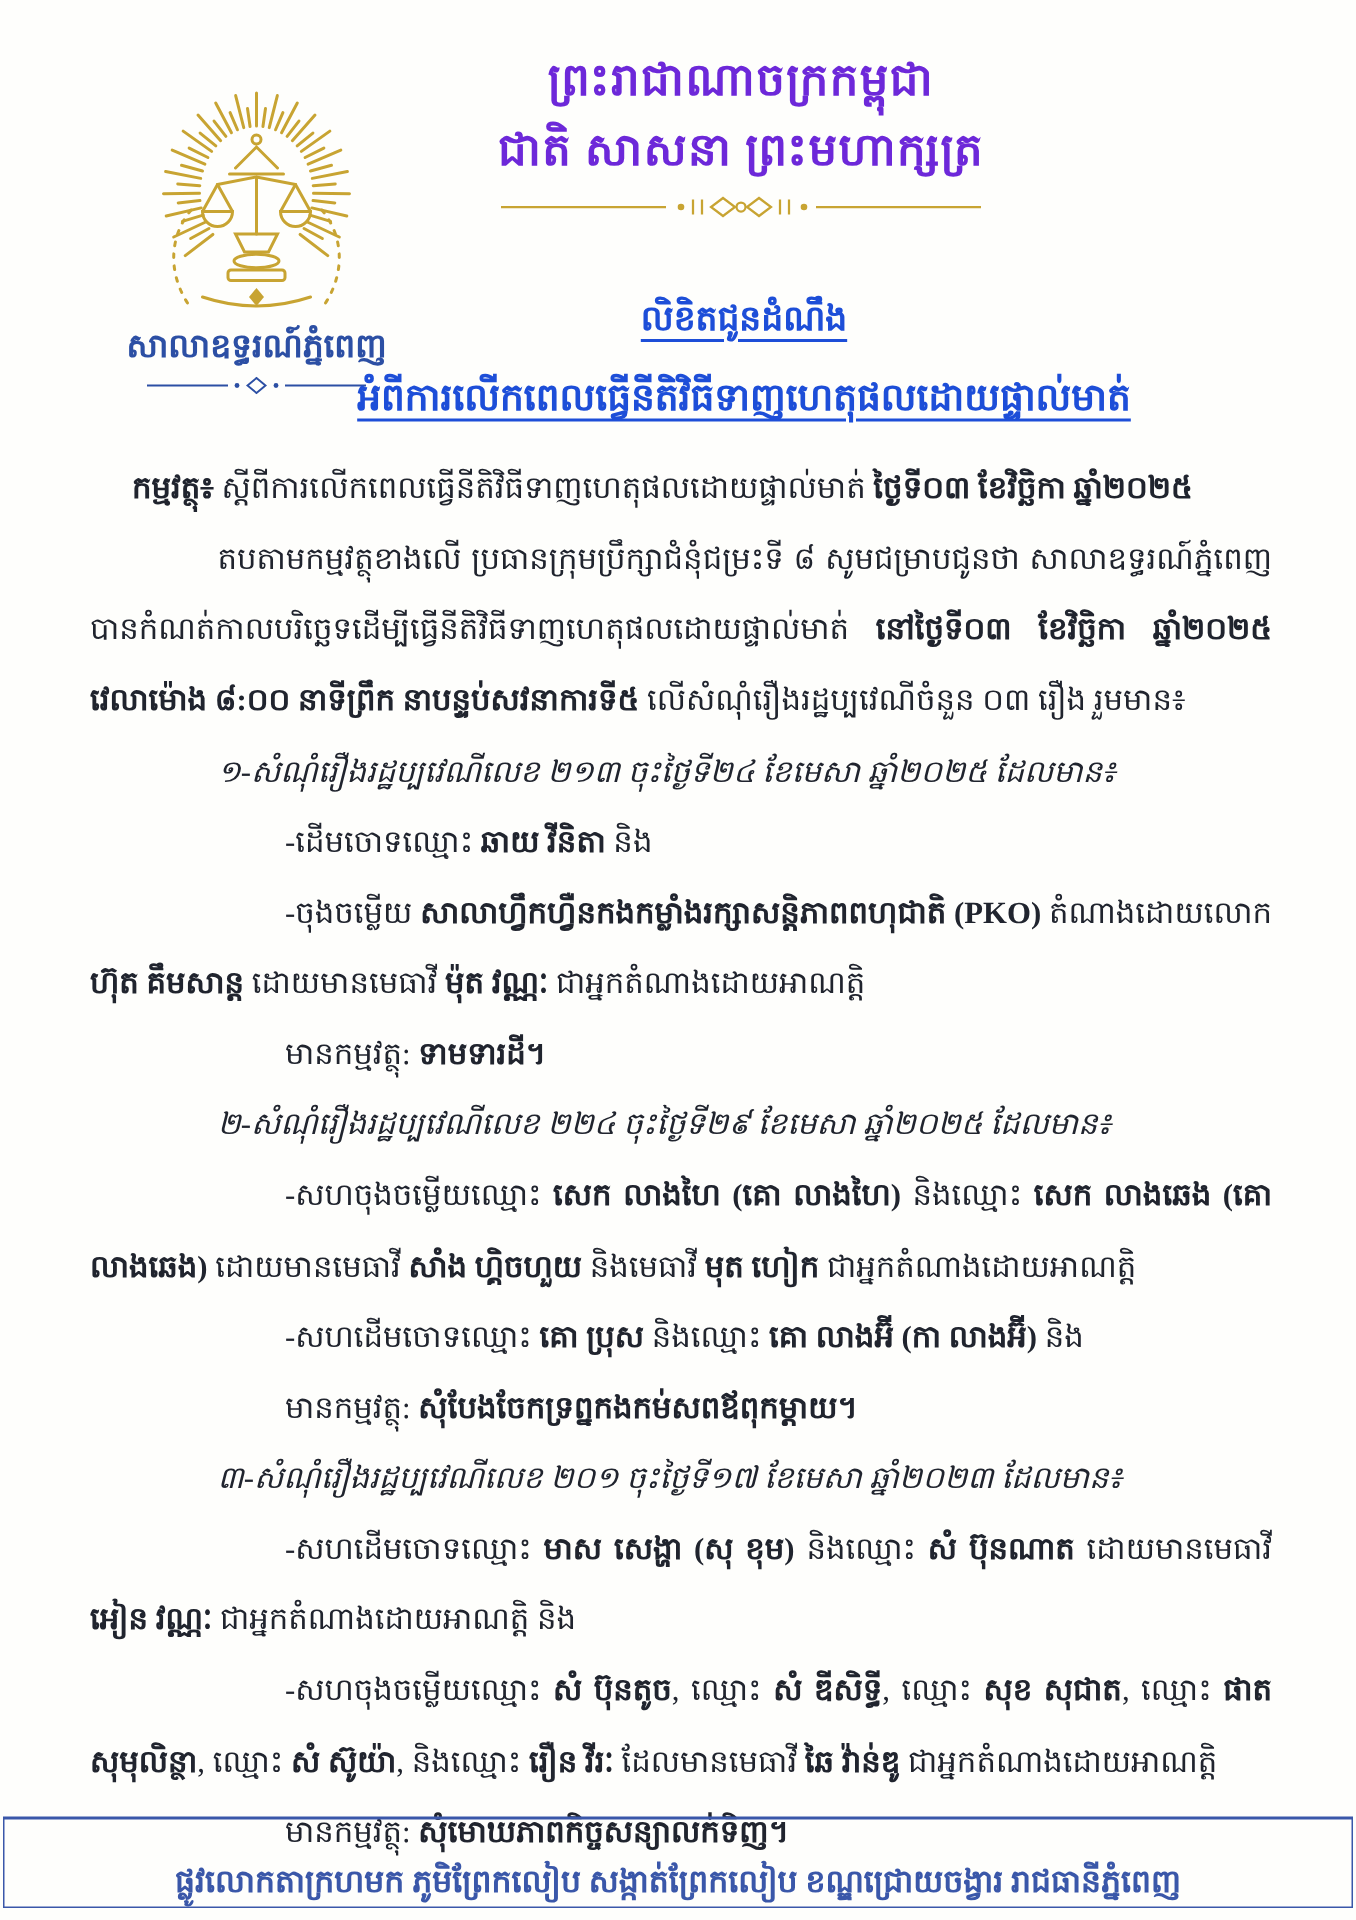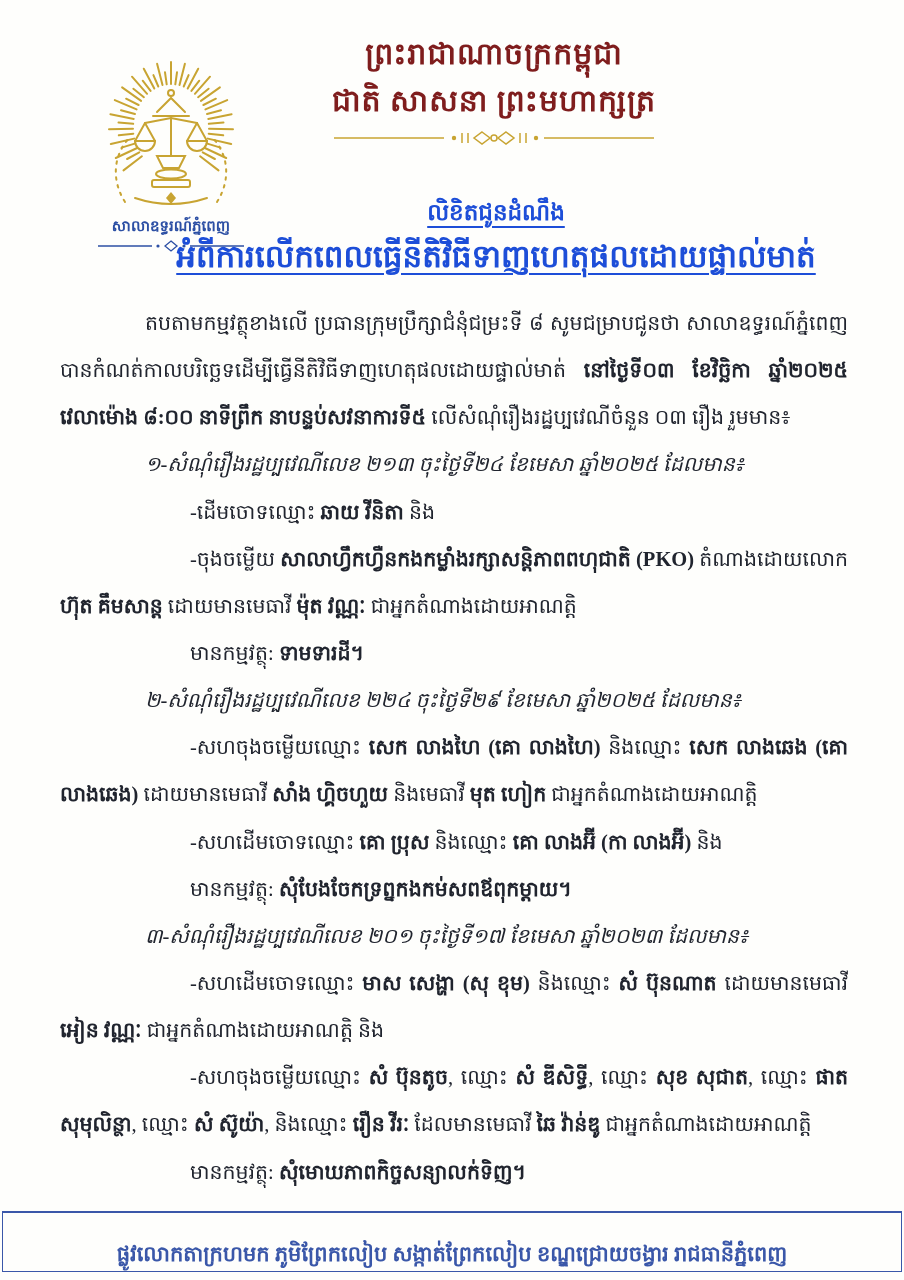--- a/index.html
+++ b/index.html
@@ -1,35 +1,35 @@
 <!DOCTYPE html>
 <html><head>
 <meta charset="utf-8">
 <style>
   html,body{margin:0;padding:0;background:#e8e8e8;}
   .page{position:relative;width:904px;height:1280px;margin:0 auto;background:#fefefc;
         overflow:hidden;font-family:"Liberation Serif","DejaVu Serif",serif;color:#232833;}
 
   
-  .header{position:absolute;top:34px;left:84px;right:0;text-align:center;color:#7f1d1d;}
+  .header{position:absolute;top:34px;left:84px;right:0;text-align:center;color:#6d28d9;}
   .motto1,.motto2{font-weight:bold;font-size:30px;line-height:1.35;letter-spacing:1px;}
   .motto2{margin-top:6px;}
   .hdr-orn{margin-top:8px;}
 
   
   .emblem-block{position:absolute;top:60px;left:66px;width:210px;text-align:center;}
-  .court-name{font-size:15px;font-weight:bold;color:#2c4fa4;margin-top:2px;white-space:nowrap;}
+  .court-name{font-size:22px;font-weight:bold;color:#2c4fa4;margin-top:2px;white-space:nowrap;}
   .mini-orn{margin-top:2px;}
 
   
   .content{position:absolute;top:198px;left:0;width:100%;}
   .title1,.title2{text-align:center;padding-left:88px;font-weight:bold;color:#1d4ed8;
         text-decoration:underline;text-underline-offset:6px;text-decoration-thickness:2px;}
   .title1{font-size:23px;}
-  .title2{font-size:31px;margin-top:6px;}
+  .title2{font-size:25px;margin-top:18px;}
 
   
   .body{margin:18px 56px 0 60px;font-size:20.5px;line-height:2.3;text-align:justify;color:#20242e;}
   .body p{margin:0;padding:0;}
   .b{font-weight:bold;}
   .p-subject{text-indent:28px;}
   .p-cont{text-indent:85px;}
   .p-indent{text-indent:85px;}
   .case-heading{font-weight:normal;font-style:italic;text-indent:85px;}
   .case-line{text-indent:130px;}
@@ -141,20 +141,21 @@
       <circle cx="202" cy="9" r="2.2" fill="#c8a432"></circle>
       <line x1="210" y1="9" x2="320" y2="9" stroke="#c8a432" stroke-width="1.5"></line>
     </svg>
   </div>
 
   <div class="content">
     <div class="title1">លិខិតជូនដំណឹង</div>
     <div class="title2">អំពីការលើកពេលធ្វើនីតិវិធីទាញហេតុផលដោយផ្ទាល់មាត់</div>
 
     <div class="body">
+      <p class="p-subject"><span class="b">កម្មវត្ថុ៖</span><span> ស្តីពីការលើកពេលធ្វើនីតិវិធីទាញហេតុផលដោយផ្ទាល់មាត់ </span><span class="b">ថ្ងៃទី០៣ ខែវិច្ឆិកា ឆ្នាំ២០២៥</span></p>
       <p class="p-indent"><span>តបតាមកម្មវត្ថុខាងលើ ប្រធានក្រុមប្រឹក្សាជំនុំជម្រះទី ៨ សូមជម្រាបជូនថា សាលាឧទ្ធរណ៍ភ្នំពេញ បានកំណត់កាលបរិច្ឆេទដើម្បីធ្វើនីតិវិធីទាញហេតុផលដោយផ្ទាល់មាត់ </span><span class="b">នៅថ្ងៃទី០៣ ខែវិច្ឆិកា ឆ្នាំ២០២៥ វេលាម៉ោង ៨:០០ នាទីព្រឹក នាបន្ទប់សវនាការទី៥</span><span> លើសំណុំរឿងរដ្ឋប្បវេណីចំនួន ០៣ រឿង រួមមាន៖</span></p>
       <div id="cases">
           <p class="case-heading">១-សំណុំរឿងរដ្ឋប្បវេណីលេខ ២១៣ ចុះថ្ងៃទី២៤ ខែមេសា ឆ្នាំ២០២៥ ដែលមាន៖</p>
           <p class="case-line"><span>-ដើមចោទឈ្មោះ </span><span class="b">ឆាយ វីនិតា</span><span> និង</span></p>
           <p class="case-line"><span>-ចុងចម្លើយ </span><span class="b">សាលាហ្វឹកហ្វឺនកងកម្លាំងរក្សាសន្តិភាពពហុជាតិ (PKO)</span><span> តំណាងដោយលោក </span><span class="b">ហ៊ុត គឹមសាន្ត</span><span> ដោយមានមេធាវី </span><span class="b">ម៉ុត វណ្ណៈ</span><span> ជាអ្នកតំណាងដោយអាណត្តិ</span></p>
           <p class="case-subject"><span>មានកម្មវត្ថុ: </span><span class="b">ទាមទារដី។</span></p>
           <p class="case-heading">២-សំណុំរឿងរដ្ឋប្បវេណីលេខ ២២៤ ចុះថ្ងៃទី២៩ ខែមេសា ឆ្នាំ២០២៥ ដែលមាន៖</p>
           <p class="case-line"><span>-សហចុងចម្លើយឈ្មោះ </span><span class="b">សេក លាងហៃ (គោ លាងហៃ)</span><span> និងឈ្មោះ </span><span class="b">សេក លាងឆេង (គោ លាងឆេង)</span><span> ដោយមានមេធាវី </span><span class="b">សាំង ហ្គិចហួយ</span><span> និងមេធាវី </span><span class="b">មុត ហៀក</span><span> ជាអ្នកតំណាងដោយអាណត្តិ</span></p>
           <p class="case-line"><span>-សហដើមចោទឈ្មោះ </span><span class="b">គោ ប្រុស</span><span> និងឈ្មោះ </span><span class="b">គោ លាងអ៊ី (កា លាងអ៊ី)</span><span> និង</span></p>
           <p class="case-subject"><span>មានកម្មវត្ថុ: </span><span class="b">សុំបែងចែកទ្រព្នកងកម់សពឪពុកម្តាយ។</span></p>

